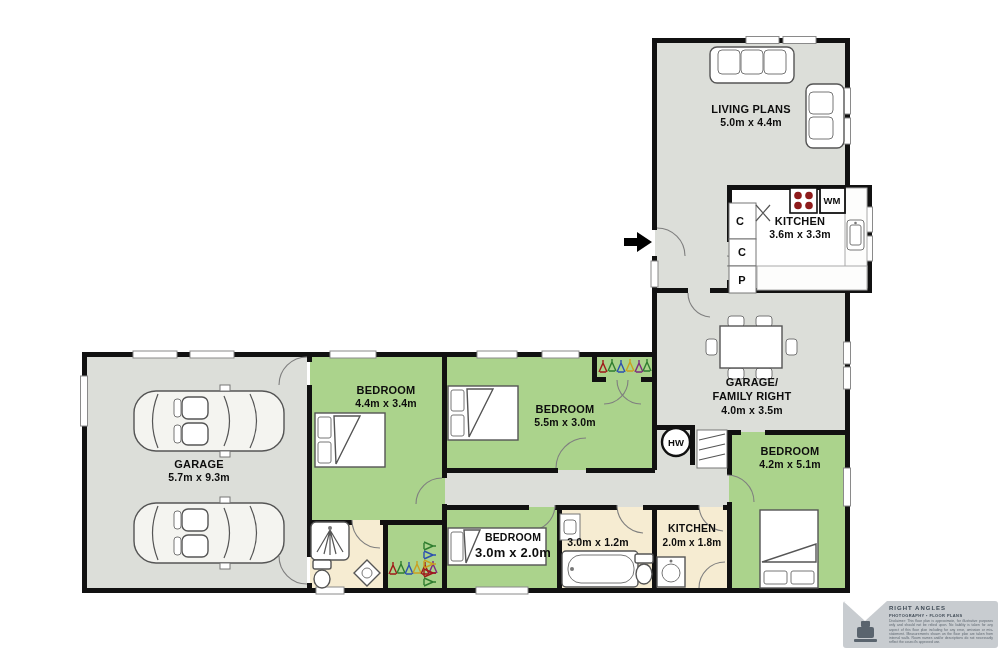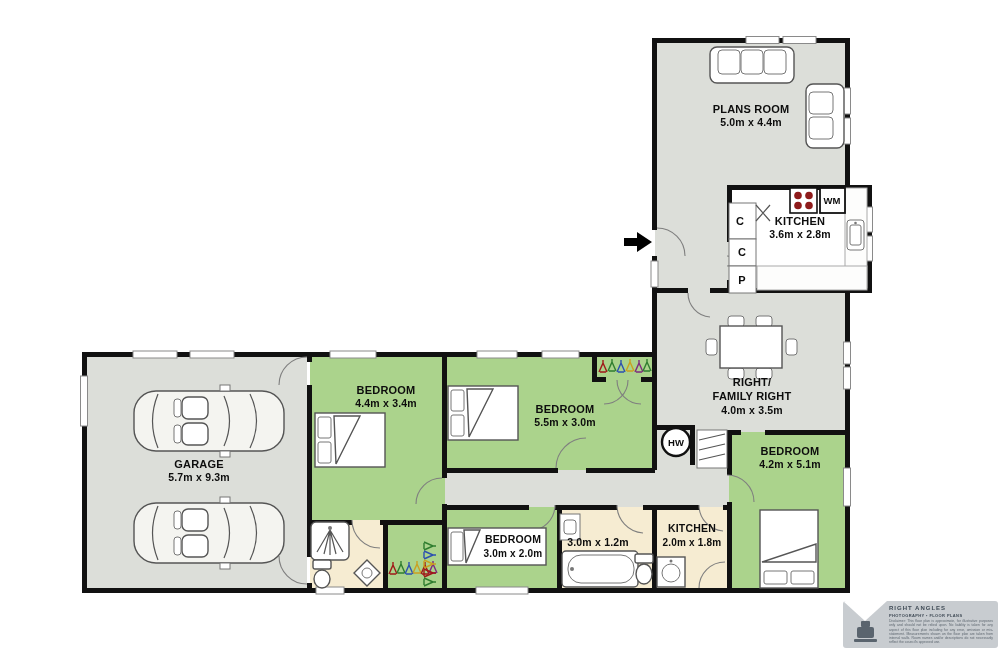--- a/index.html
+++ b/index.html
@@ -294,29 +294,29 @@
       <use href="#hanger-shape" x="9" y="0" class="hang" stroke="#2c50b0"></use>
       <use href="#hanger-shape" x="18" y="0" class="hang" stroke="#caa020"></use>
       <use href="#hanger-shape" x="27" y="0" class="hang" stroke="#a01818"></use>
       <use href="#hanger-shape" x="36" y="0" class="hang" stroke="#2f7d2f"></use>
     </g>
 
     <path d="M624,238 h13 v-6 l15,10 l-15,10 v-6 h-13 z" fill="#000"></path>
   </svg>
 
   <div class="lbl" style="left:751px;top:116px">
-    <div>PLANS ROOM</div>
+    <div>LIVING PLANS</div>
     <div class="dims">5.0m x 4.4m</div>
   </div>
   <div class="lbl" style="left:800px;top:228px">
     <div>KITCHEN</div>
-    <div class="dims">3.6m x 2.8m</div>
+    <div class="dims">3.6m x 3.3m</div>
   </div>
   <div class="lbl" style="left:752px;top:396px">
-    <div>RIGHT/</div>
+    <div>GARAGE/</div>
     <div>FAMILY RIGHT</div>
     <div class="dims">4.0m x 3.5m</div>
   </div>
   <div class="lbl" style="left:199px;top:471px">
     <div>GARAGE</div>
     <div class="dims">5.7m x 9.3m</div>
   </div>
   <div class="lbl" style="left:386px;top:397px">
     <div>BEDROOM</div>
     <div class="dims">4.4m x 3.4m</div>
@@ -324,21 +324,21 @@
   <div class="lbl" style="left:565px;top:416px">
     <div>BEDROOM</div>
     <div class="dims">5.5m x 3.0m</div>
   </div>
   <div class="lbl" style="left:790px;top:458px">
     <div>BEDROOM</div>
     <div class="dims">4.2m x 5.1m</div>
   </div>
   <div class="lbl" style="left:513px;top:546px;font-size:10.5px">
     <div>BEDROOM</div>
-    <div class="dims" style="font-size:10px">3.0m x 2.0m</div>
+    <div class="dims" style="font-size:13px">3.0m x 2.0m</div>
   </div>
   <div class="lbl" style="left:598px;top:543px">
     <div class="dims">3.0m x 1.2m</div>
   </div>
   <div class="lbl" style="left:692px;top:535px;font-size:10.5px">
     <div>KITCHEN</div>
     <div class="dims" style="font-size:10px">2.0m x 1.8m</div>
   </div>
 
   <div class="cletter" style="left:740px;top:221px">C</div>

